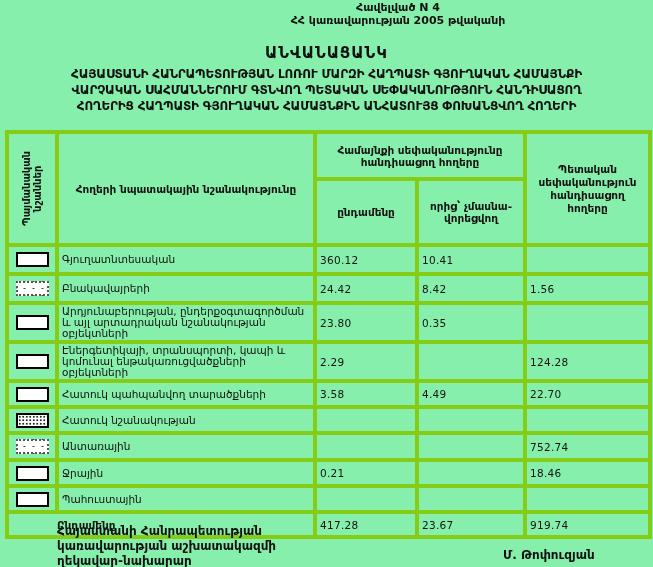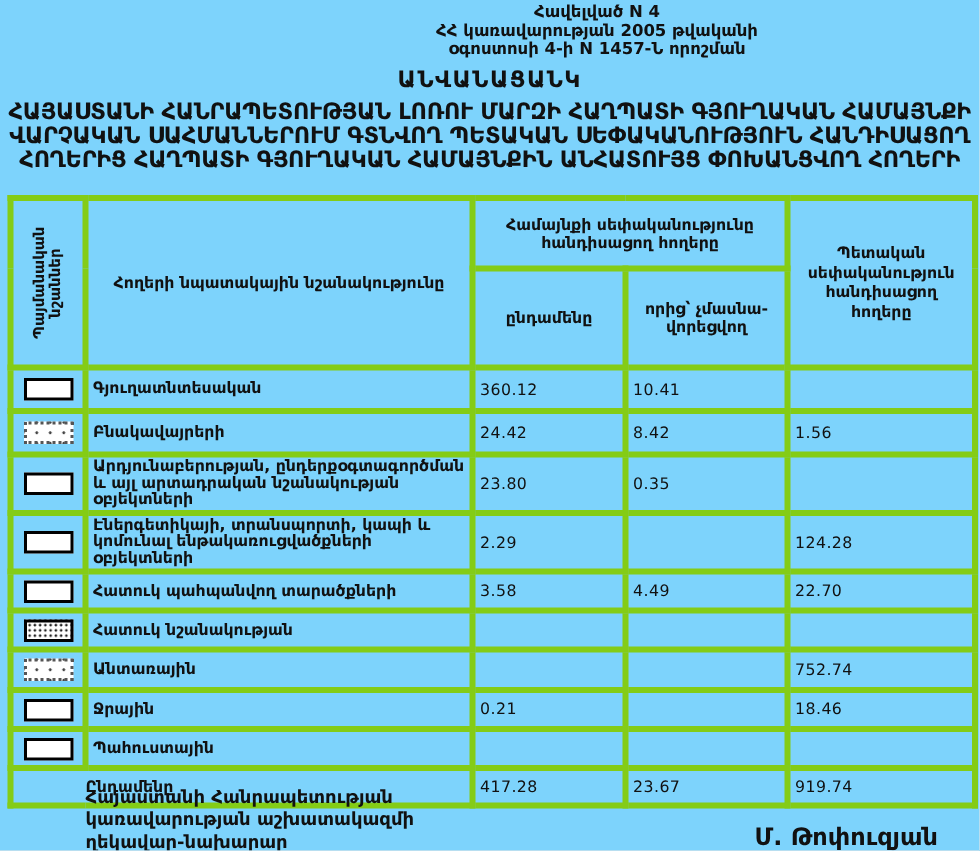--- a/index.html
+++ b/index.html
@@ -1,32 +1,32 @@
 <!DOCTYPE html>
 <html><head>
 <meta charset="utf-8">
 <style>
   html,body{margin:0;padding:0;background:#e8e8e8;}
   .page{
     position:relative;
     width:653px;height:567px;
-    background:#7dd3fc;
+    background:#86efac;
     font-family:"DejaVu Sans", sans-serif;
     color:#111;
     overflow:hidden;
   }
   
   .appendix{
     position:absolute;top:2px;left:268px;width:260px;
     text-align:center;font-size:11px;font-weight:bold;line-height:12.5px;
   }
   
   .titleblock{position:absolute;top:44px;left:0;width:653px;text-align:center;}
   .titleblock .main{font-size:15px;font-weight:bold;letter-spacing:1px;margin-bottom:4px;}
-  .titleblock .tline{font-size:15px;font-weight:bold;line-height:16px;letter-spacing:-0.2px;}
+  .titleblock .tline{font-size:12px;font-weight:bold;line-height:16px;letter-spacing:-0.2px;}
   
   table.land{
     position:absolute;top:130px;left:5px;
     width:643px;border-collapse:collapse;table-layout:fixed;
   }
   table.land th, table.land td{
     border:4px solid #84cc16;
     padding:1px 3px;
     vertical-align:middle;
     font-size:10.5px;
@@ -35,21 +35,21 @@
   th.grp{height:41px;font-weight:bold;line-height:12px;}
   th.sub{height:60px;font-weight:bold;line-height:12px;}
   th.statehead{font-weight:bold;line-height:13px;}
   th.purpose{font-weight:bold;text-align:center;}
   .v-wrap{display:flex;align-items:center;justify-content:center;height:100%;}
   .v-text{
     writing-mode:vertical-rl;transform:rotate(180deg);
     font-size:10px;font-weight:bold;line-height:11px;
     white-space:normal;max-height:102px;text-align:center;
   }
-  td.lab{font-size:9.5px;font-weight:bold;line-height:11px;padding-left:5px;}
+  td.lab{font-size:9.5px;font-weight:normal;line-height:11px;padding-left:5px;}
   td.num{text-align:left;font-size:12px;font-weight:normal;letter-spacing:0.3px;}
   td.symcell{text-align:center;}
   .sym{
     width:33px;height:15px;margin:0 auto;
     border:2px solid #000;background:#fff;box-sizing:border-box;
   }
   .sym[data-sym="dots"]{
     border:2px dotted #555;
     background-image:radial-gradient(#444 0.9px, transparent 1.1px);
     background-size:9px 7px;background-position:2px 2px;
@@ -62,32 +62,31 @@
   tr.totalrow td{font-weight:bold;}
   tr.totalrow td.tlabel{font-size:10.5px;text-align:left;padding-left:48px;}
   tr.totalrow td.num{font-weight:normal;}
   
   .signatory{
     position:absolute;top:524px;left:57px;width:300px;
     font-size:12px;font-weight:bold;line-height:15px;
   }
   .signame{
     position:absolute;top:548px;left:503px;
-    font-size:16px;font-weight:bold;
+    font-size:12px;font-weight:bold;
   }
 </style>
 </head>
 <body>
 
 <div class="page">
 
   <div class="appendix">
     <div>Հավելված N 4</div>
     <div>ՀՀ կառավարության 2005 թվականի</div>
-    <div>օգոստոսի 4-ի N 1457-Ն որոշման</div>
   </div>
 
   <div class="titleblock">
     <div class="main">ԱՆՎԱՆԱՑԱՆԿ</div>
     <div class="tline">ՀԱՅԱՍՏԱՆԻ ՀԱՆՐԱՊԵՏՈՒԹՅԱՆ ԼՈՌՈՒ ՄԱՐԶԻ ՀԱՂՊԱՏԻ ԳՅՈՒՂԱԿԱՆ ՀԱՄԱՅՆՔԻ</div>
     <div class="tline">ՎԱՐՉԱԿԱՆ ՍԱՀՄԱՆՆԵՐՈՒՄ ԳՏՆՎՈՂ ՊԵՏԱԿԱՆ ՍԵՓԱԿԱՆՈՒԹՅՈՒՆ ՀԱՆԴԻՍԱՑՈՂ</div>
     <div class="tline">ՀՈՂԵՐԻՑ ՀԱՂՊԱՏԻ ԳՅՈՒՂԱԿԱՆ ՀԱՄԱՅՆՔԻՆ ԱՆՀԱՏՈՒՅՑ ՓՈԽԱՆՑՎՈՂ ՀՈՂԵՐԻ</div>
   </div>
 
   <table class="land">

